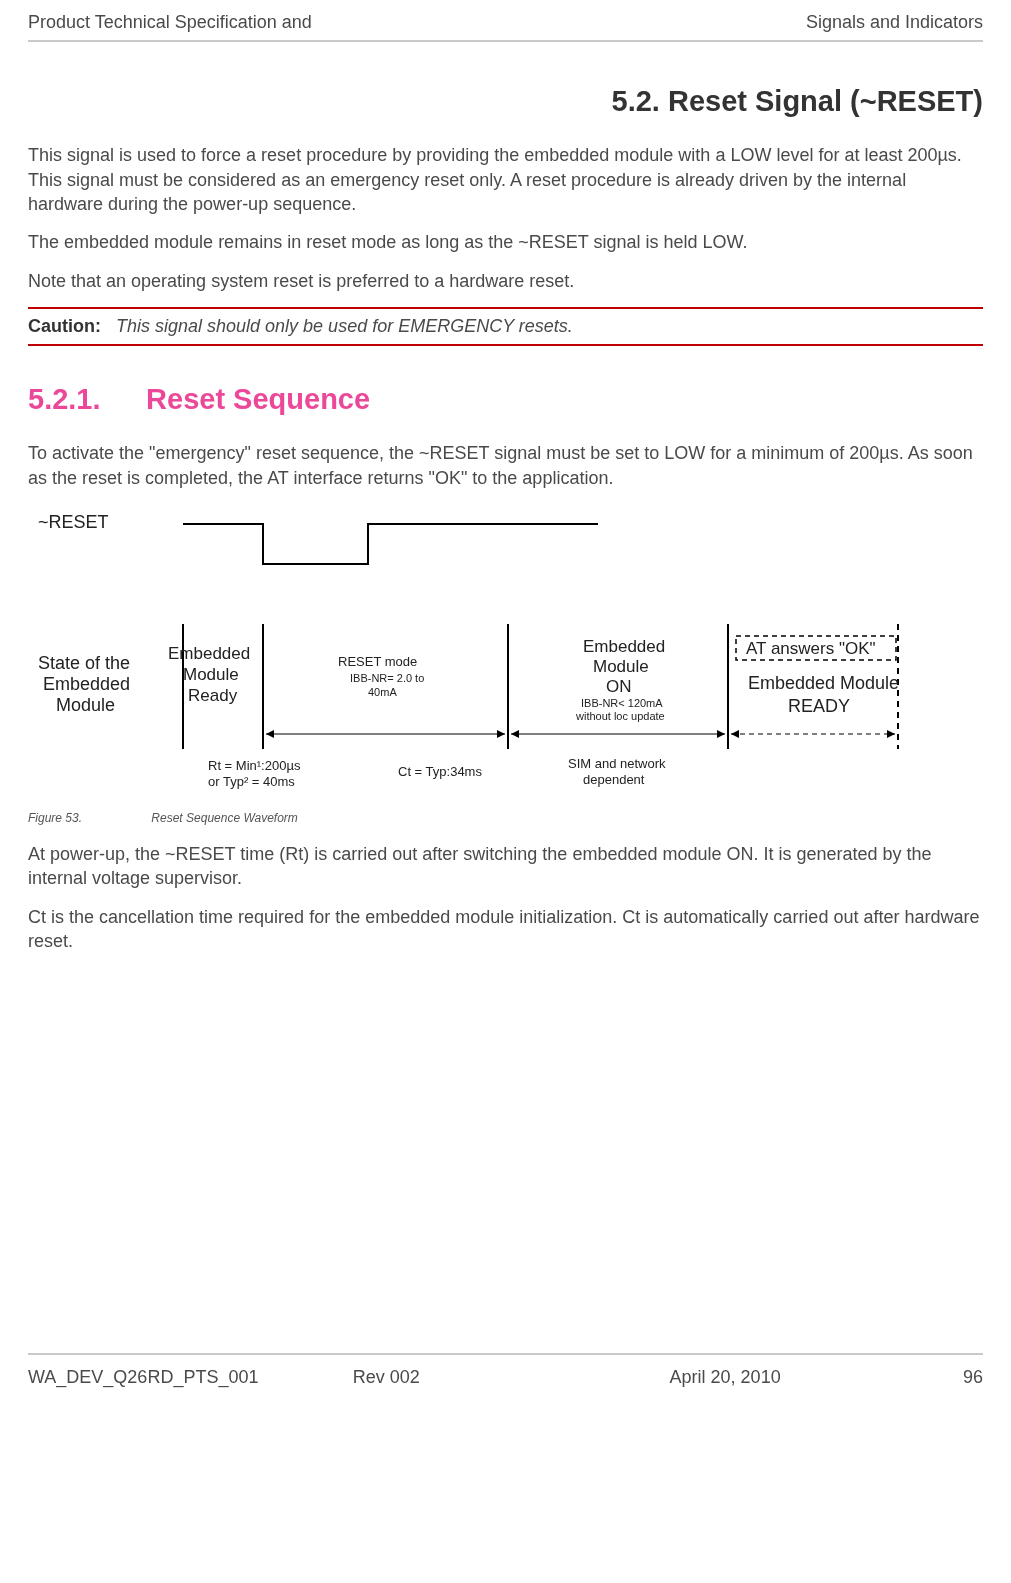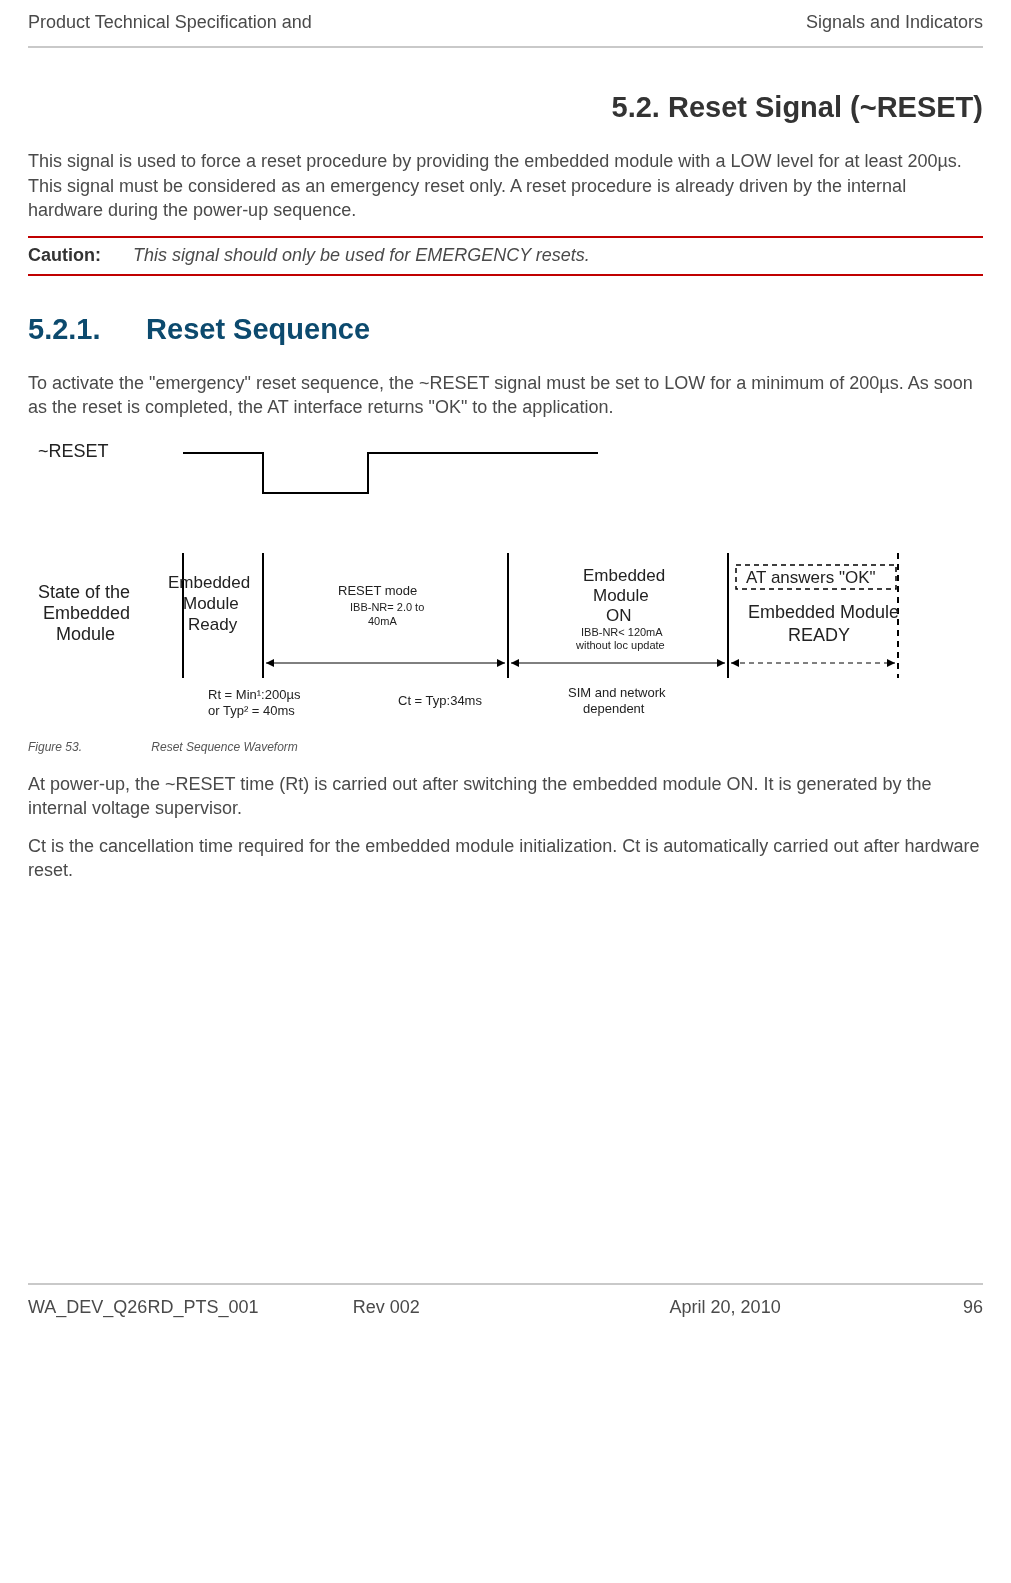--- a/index.html
+++ b/index.html
@@ -10,51 +10,51 @@
     margin: 0 auto;
     padding: 0 28px;
     font-size: 18px;
     line-height: 1.35;
   }
   .page-header {
     display: flex;
     justify-content: space-between;
     align-items: flex-start;
     padding-top: 10px;
-    padding-bottom: 12px;
+    padding-bottom: 6px;
     border-bottom: 2px solid #c9c9c9;
   }
   .page-header .left { max-width: 50%; }
   .page-header .right { }
   .content { padding-top: 40px; }
   h2.section {
     font-size: 29px;
     font-weight: bold;
     color: #333;
     margin-bottom: 22px;
     text-align: right;
   }
   h2.section .num { display:inline-block; min-width: 90px; }
   h2.subsection {
     font-size: 29px;
     font-weight: bold;
-    color: #0c4a6e;
+    color: #ec4899;
     margin-top: 34px;
     margin-bottom: 22px;
   }
   h2.subsection .num { display:inline-block; min-width: 110px; }
   p.body { margin-bottom: 14px; }
   .caution-box {
     border-top: 2.5px solid #c00000;
     border-bottom: 2.5px solid #c00000;
     padding: 5px 0 6px 0;
     margin-top: 4px;
     margin-bottom: 10px;
   }
-  .caution-box .label { font-weight: bold; color:#333; margin-right: 27px; }
+  .caution-box .label { font-weight: bold; color:#333; margin-right: 10px; }
   .caution-box .text { font-style: italic; }
   .figure { margin: 14px 0 6px 0; }
   .figure svg { display:block; }
   .figure-caption { font-style: italic; font-size: 12px; margin: 6px 0 16px 0; color:#555;}
   .figure-caption .fignum { display:inline-block; min-width:120px; }
   .page-footer {
     border-top: 2px solid #c9c9c9;
     padding-top: 10px;
     display: flex;
     font-size: 18px;
@@ -76,20 +76,22 @@
 </div>
 
 <div class="content">
 
   <h2 class="section">
     <span class="num">5.2.</span>
     <span>Reset Signal (~RESET)</span>
   </h2>
 
   <p class="body">This signal is used to force a reset procedure by providing the embedded module with a LOW level for at least 200µs. This signal must be considered as an emergency reset only. A reset procedure is already driven by the internal hardware during the power-up sequence.</p>
+  <p class="body">The embedded module remains in reset mode as long as the ~RESET signal is held LOW.</p>
+  <p class="body">Note that an operating system reset is preferred to a hardware reset.</p>
 
   <div class="caution-box">
     <span class="label">Caution:</span>
     <span class="text">This signal should only be used for EMERGENCY resets.</span>
   </div>
 
   <h2 class="subsection">
     <span class="num">5.2.1.</span>
     <span>Reset Sequence</span>
   </h2>

